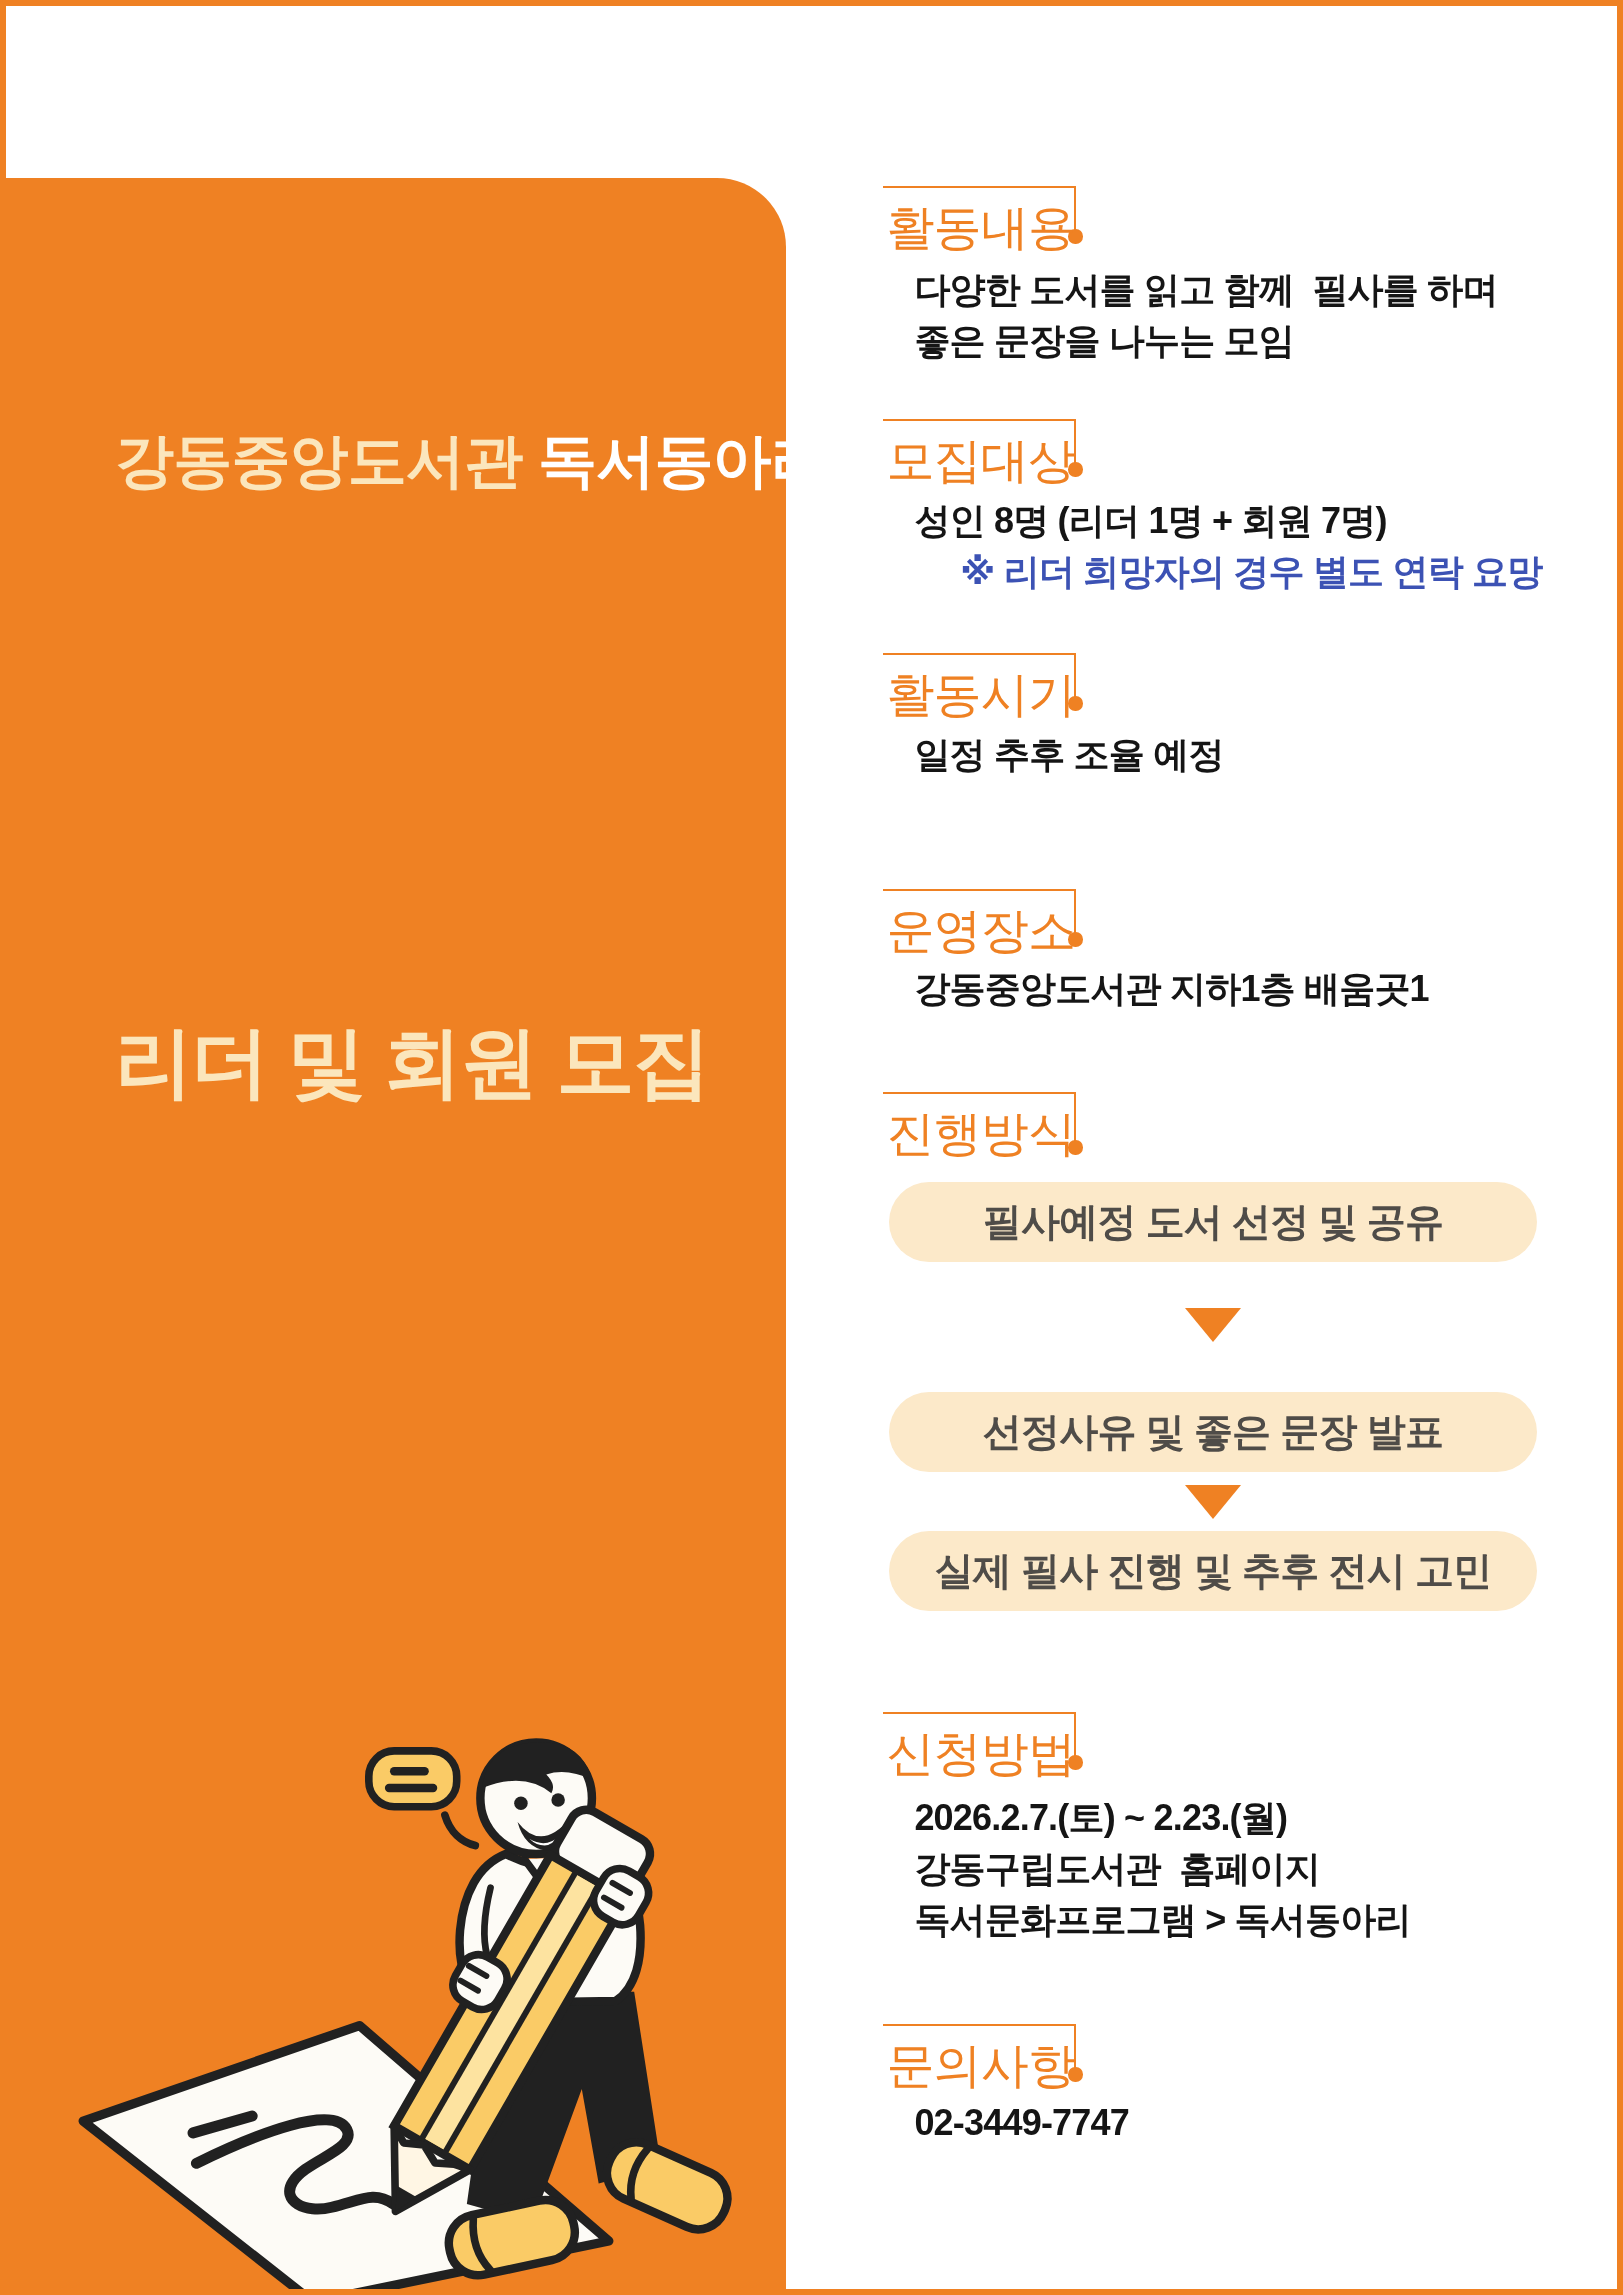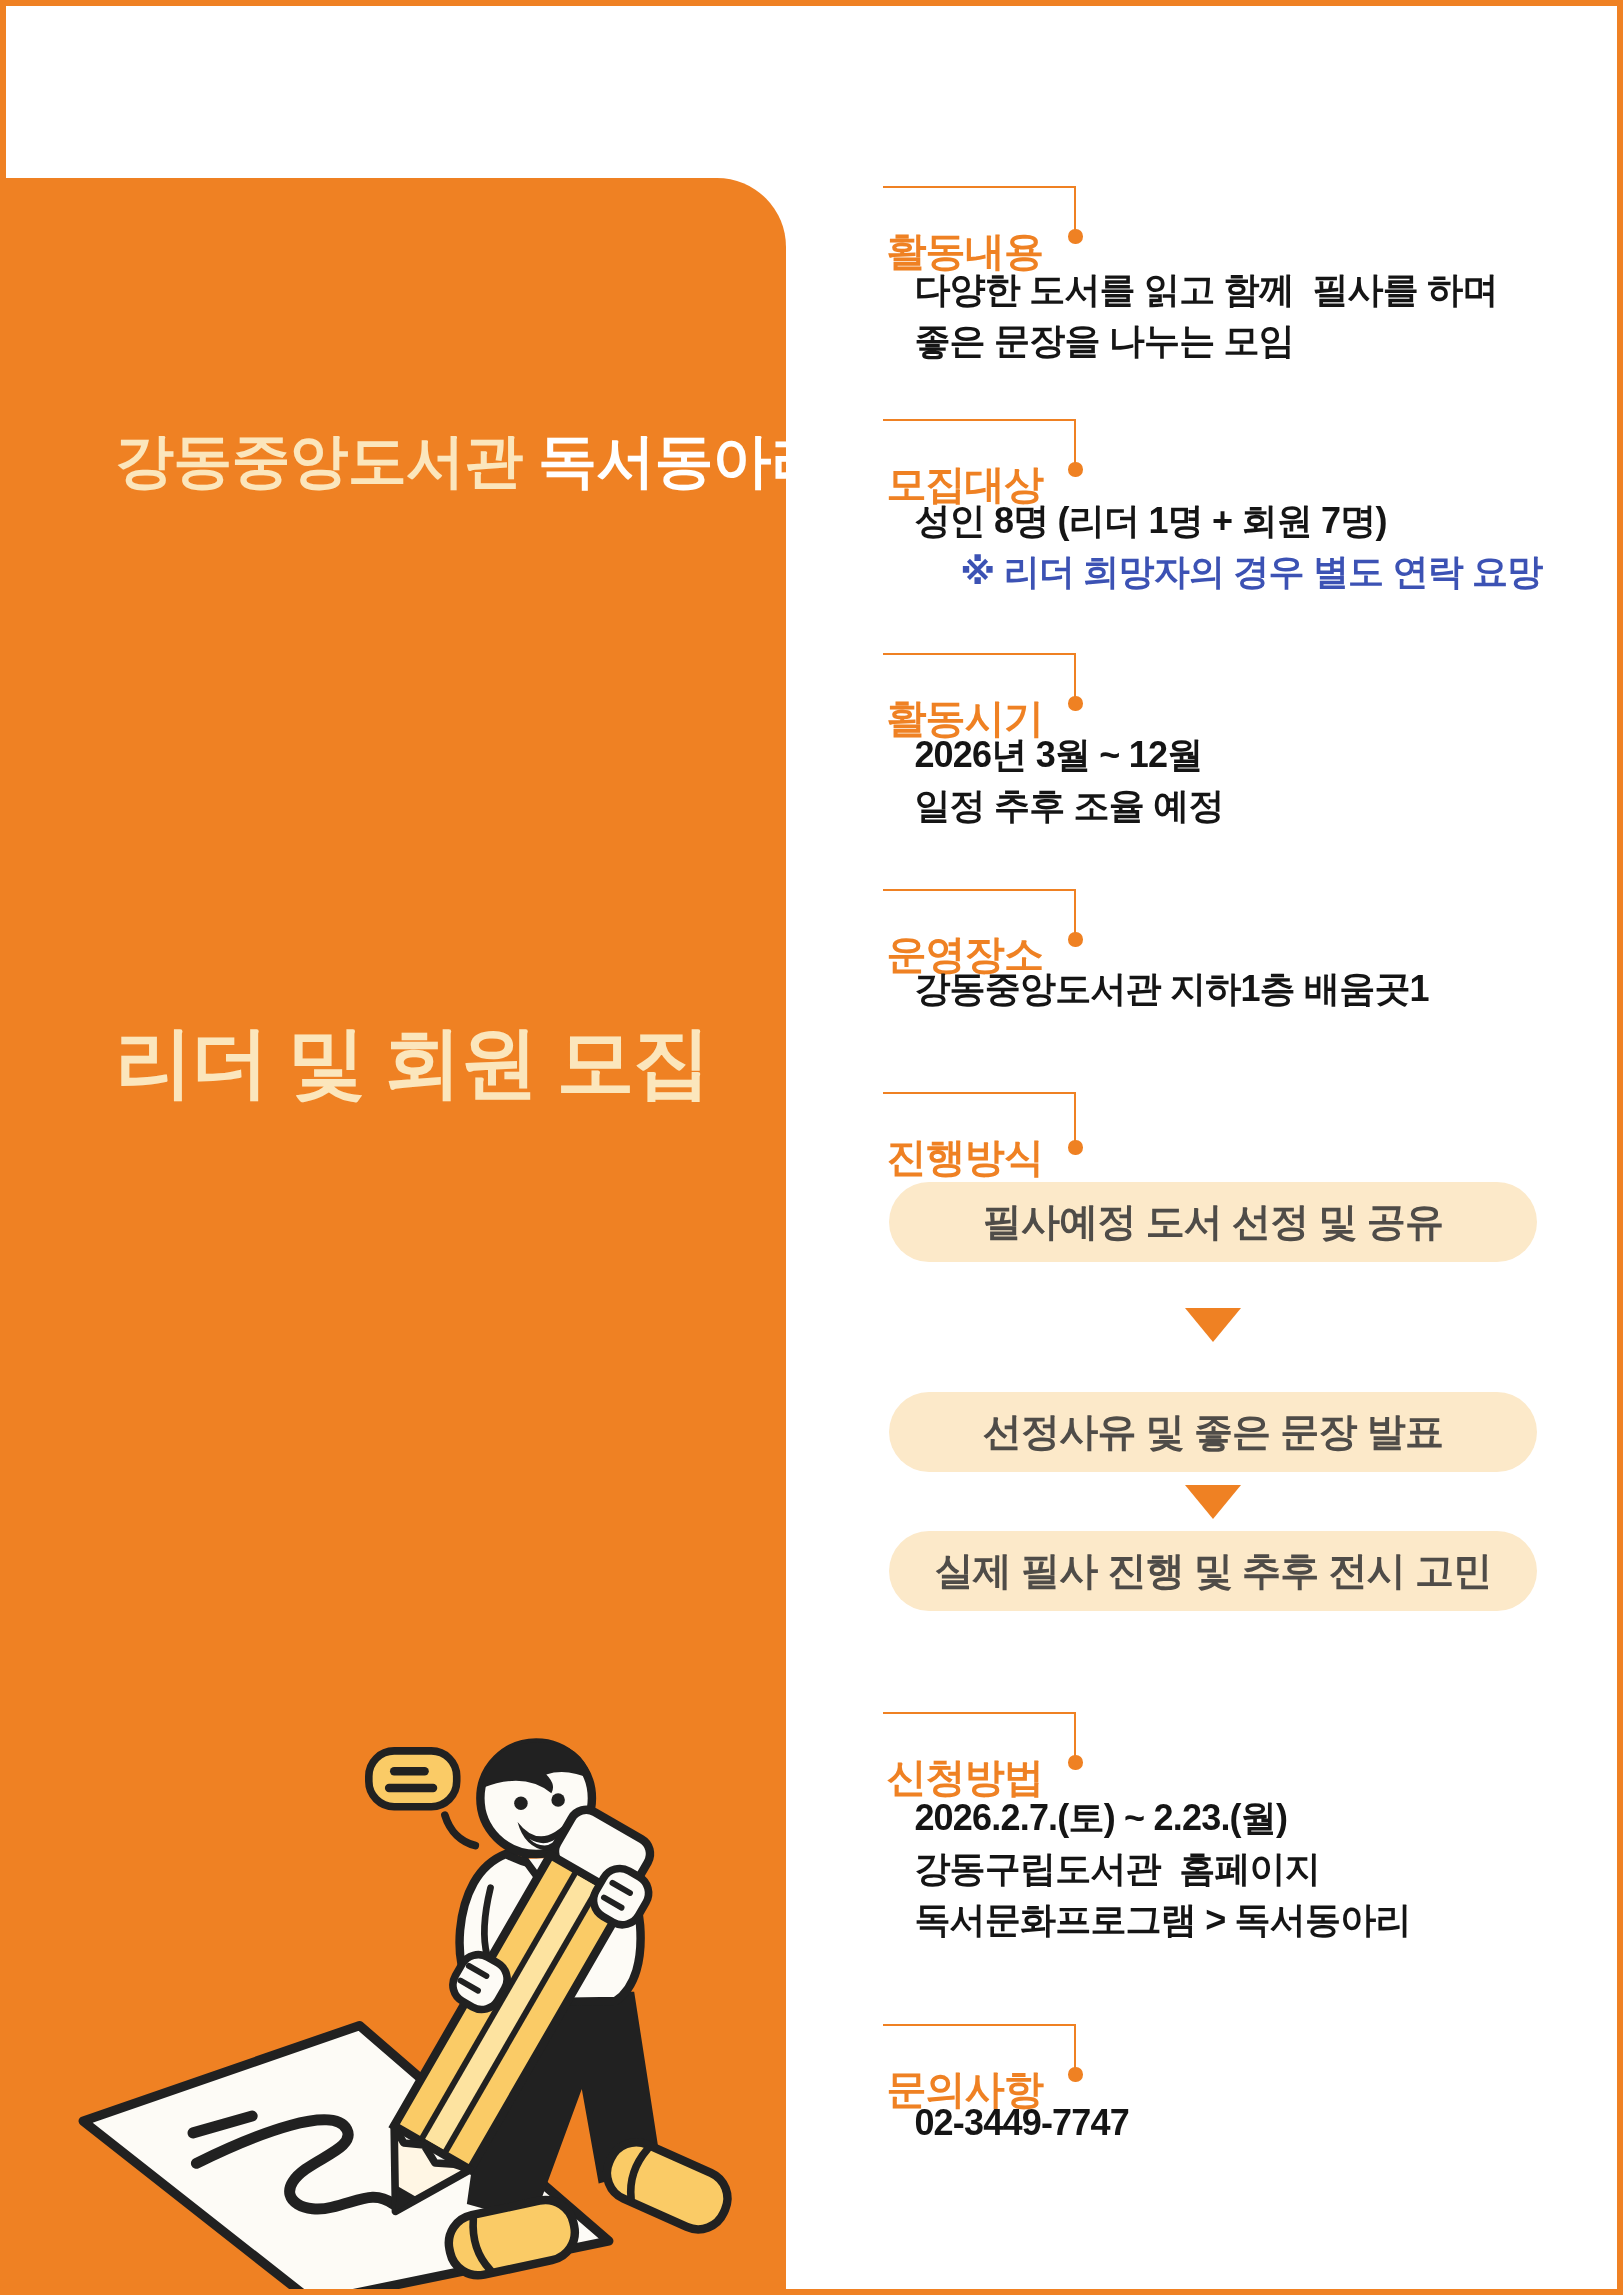--- a/index.html
+++ b/index.html
@@ -51,23 +51,22 @@
   .bracket{
     position:absolute;top:0;left:0;width:193px;height:49px;
     border-top:2.5px solid var(--orange);border-right:2.5px solid var(--orange);
   }
   .bracket .dot{
     position:absolute;right:-8.5px;bottom:-8.5px;width:14.4px;height:14.4px;
     border-radius:50%;background:var(--orange);display:block;
   }
   .label{
     position:absolute;left:3.4px;top:10px;
-    font-size:40px;font-weight:700;letter-spacing:-0.8px;color:var(--orange);
+    font-size:48px;font-weight:400;letter-spacing:-0.8px;color:var(--orange);
     white-space:pre;
-    margin-top:28px;
   }
   .body{position:absolute;left:3.4px;width:702px;}
   .line{
     font-size:36px;font-weight:700;line-height:51px;
     color:var(--body-text);white-space:pre;letter-spacing:-0.8px;margin-left:28px;
   }
   .line.note{color:var(--note-blue);text-align:center;}
   
   .pill{
     position:absolute;left:889px;width:648px;height:80px;
@@ -176,21 +175,20 @@
       <div class="line note">※ 리더 희망자의 경우 별도 연락 요망</div>
     </div>
   </section>
 
   <section class="info" style="top:653px">
     <div class="bracket">
         <i class="dot"></i>
       </div>
     <h3 class="label">활동시기</h3>
     <div class="body" style="top:76px">
-      <div class="line">2026년 3월 ~ 12월</div>
       <div class="line">일정 추후 조율 예정</div>
     </div>
   </section>
 
   <section class="info" style="top:889px">
     <div class="bracket">
         <i class="dot"></i>
       </div>
     <h3 class="label">운영장소</h3>
     <div class="body" style="top:74px">

